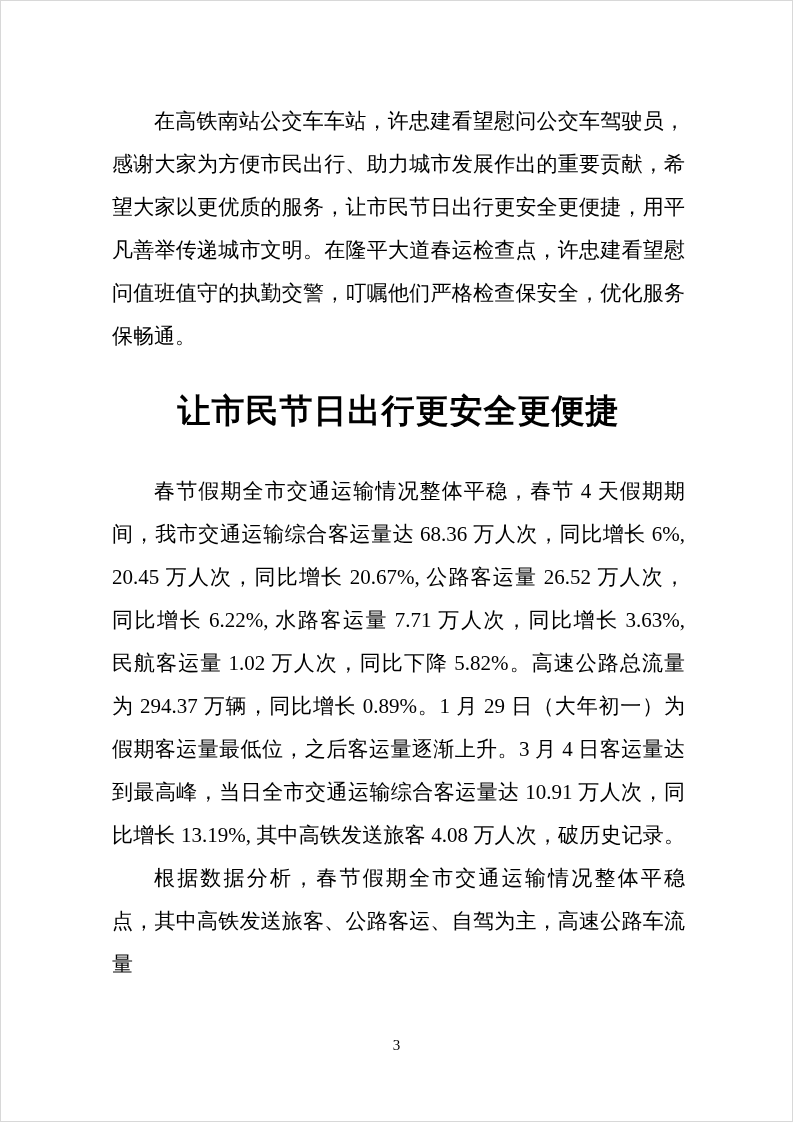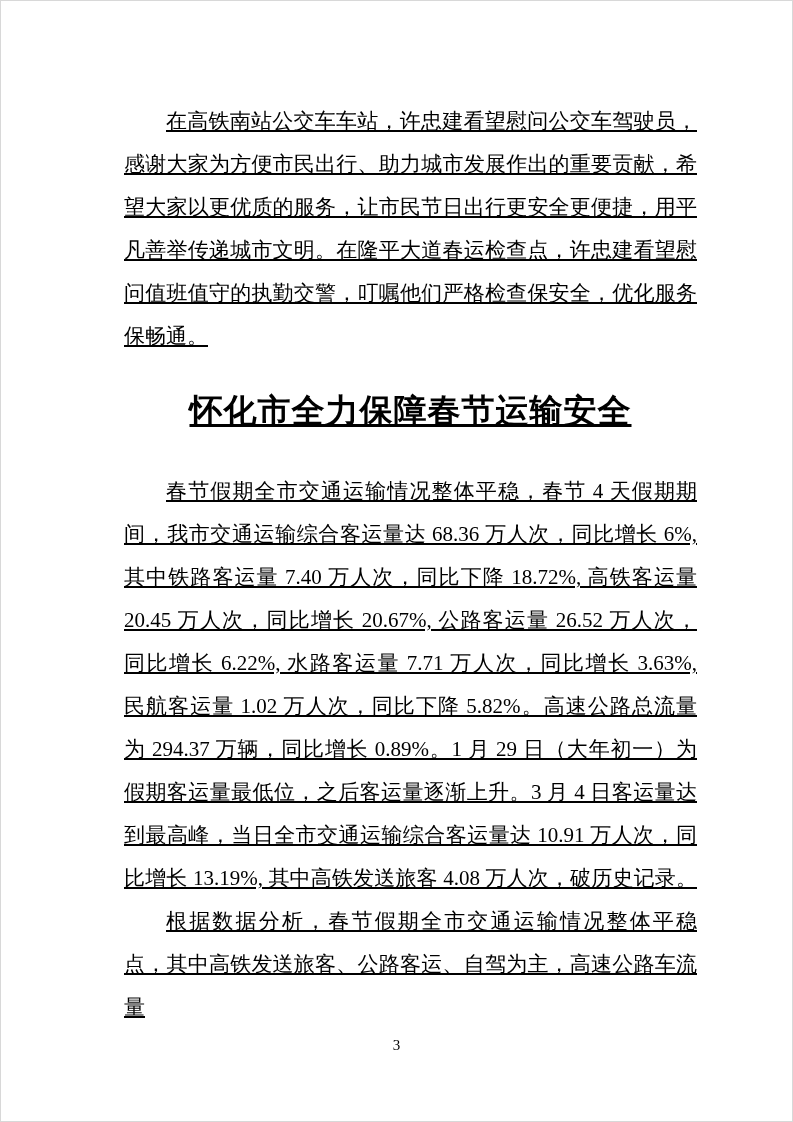--- a/index.html
+++ b/index.html
@@ -13,24 +13,23 @@
     height: 1122px;
     background: #ffffff;
     box-sizing: border-box;
     border: 1px solid #d8d8d8;
     overflow: hidden;
     font-family: "Liberation Serif", "DejaVu Serif", serif;
     color: #000000;
   }
   .content {
     position: absolute;
-    left: 123px;
+    left: 111px;
     top: 0;
     width: 573px;
-    text-decoration: underline;
   }
   .para { margin: 0; padding: 0; }
   .para-1 { margin-top: 99px; }
   .para-2 { margin-top: 36px; }
   .para-3 { margin-top: 0; }
   .line {
     font-size: 21px;
     line-height: 43px;
     color: #000000;
     text-align: justify;
@@ -73,26 +72,25 @@
 
     <div class="para para-1">
       <div class="line indent">在高铁南站公交车车站，许忠建看望慰问公交车驾驶员，</div>
       <div class="line">感谢大家为方便市民出行、助力城市发展作出的重要贡献，希</div>
       <div class="line">望大家以更优质的服务，让市民节日出行更安全更便捷，用平</div>
       <div class="line">凡善举传递城市文明。在隆平大道春运检查点，许忠建看望慰</div>
       <div class="line">问值班值守的执勤交警，叮嘱他们严格检查保安全，优化服务</div>
       <div class="line end">保畅通。</div>
     </div>
 
-    <h1 class="heading">怀化市全力保障春节运输安全</h1>
+    <h1 class="heading">让市民节日出行更安全更便捷</h1>
 
     <div class="para para-2">
       <div class="line indent">春节假期全市交通运输情况整体平稳，春节 4 天假期期</div>
       <div class="line">间，我市交通运输综合客运量达 68.36 万人次，同比增长 6%,</div>
-      <div class="line">其中铁路客运量 7.40 万人次，同比下降 18.72%, 高铁客运量</div>
       <div class="line">20.45 万人次，同比增长 20.67%, 公路客运量 26.52 万人次，</div>
       <div class="line">同比增长 6.22%, 水路客运量 7.71 万人次，同比增长 3.63%,</div>
       <div class="line">民航客运量 1.02 万人次，同比下降 5.82%。高速公路总流量</div>
       <div class="line">为 294.37 万辆，同比增长 0.89%。1 月 29 日（大年初一）为</div>
       <div class="line">假期客运量最低位，之后客运量逐渐上升。3 月 4 日客运量达</div>
       <div class="line">到最高峰，当日全市交通运输综合客运量达 10.91 万人次，同</div>
       <div class="line">比增长 13.19%, 其中高铁发送旅客 4.08 万人次，破历史记录。</div>
     </div>
 
     <div class="para para-3">

